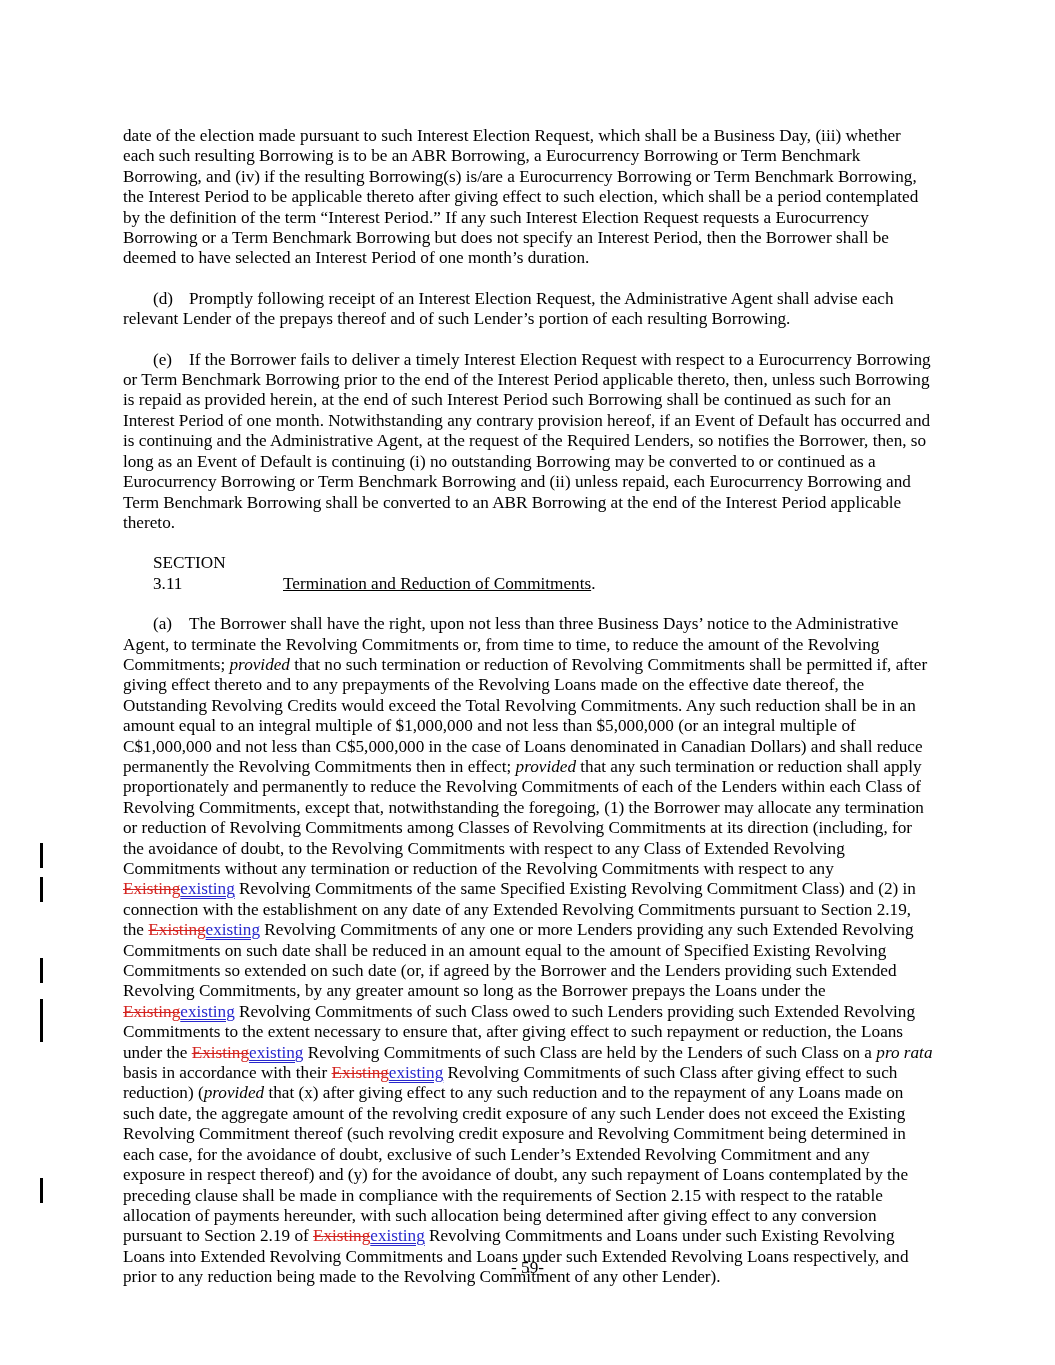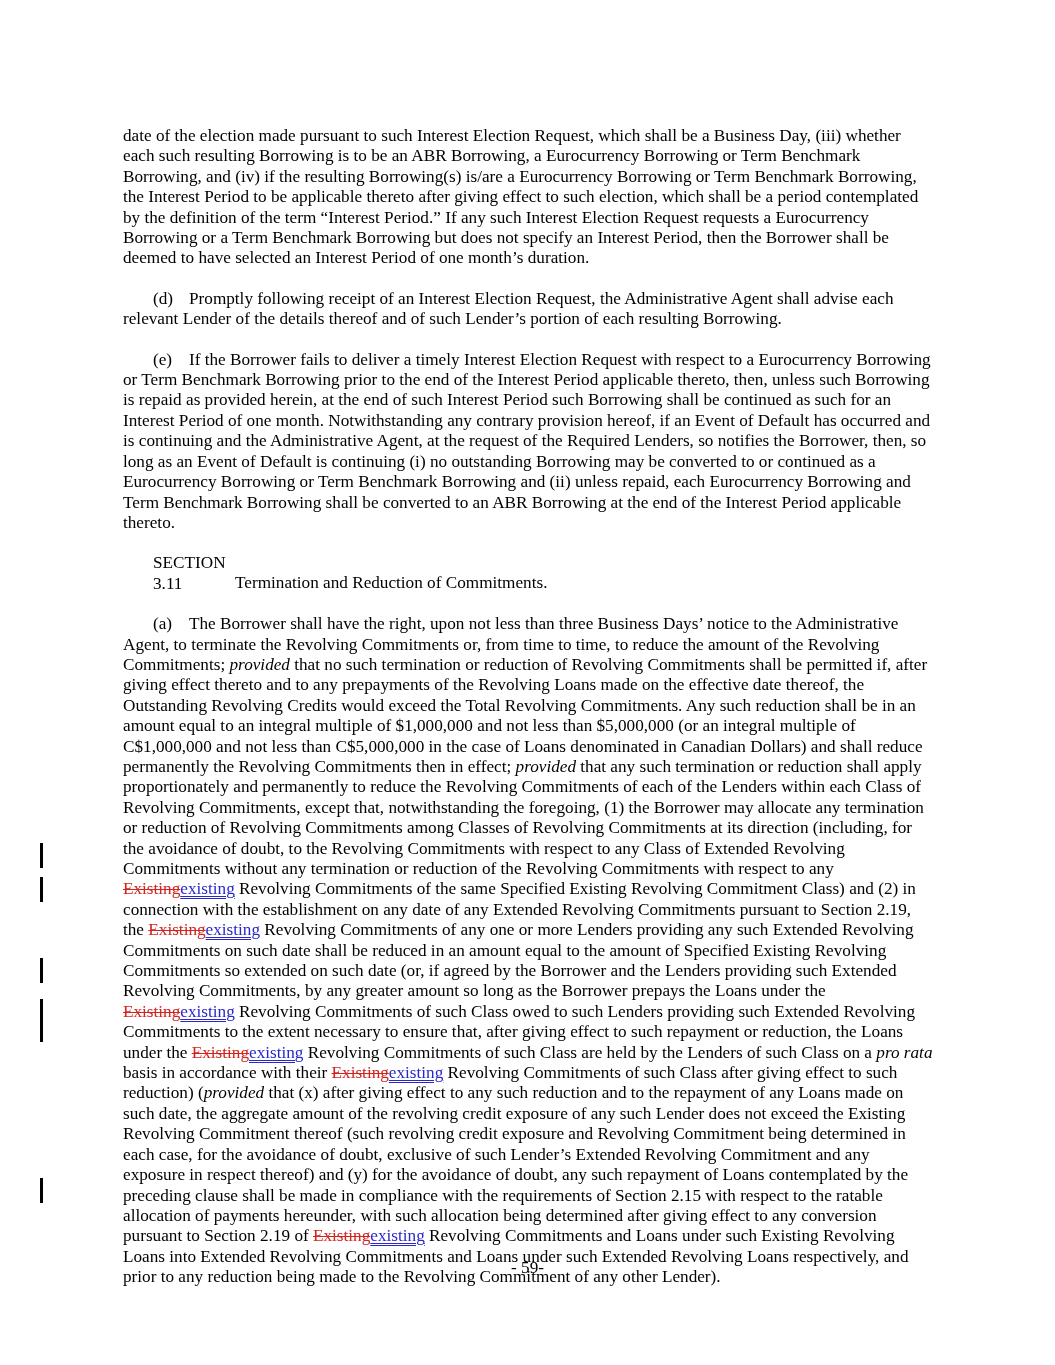--- a/index.html
+++ b/index.html
@@ -18,21 +18,21 @@
     position: absolute;
     left: 123px;
     top: 126px;
     width: 812px;
   }
   .para { margin: 0 0 20px 0; text-align: left; }
   .para.indent { text-indent: 30px; }
   .plabel { display: inline-block; text-indent: 0; width: 36px; }
   .plabel.wide { width: 82px; }
   .run-italic { font-style: italic; text-align: right; }
-  .run-underline { text-decoration-thickness: 1px; }
+  .run-underline { text-decoration: underline; text-decoration-thickness: 1px; margin-left: 48px; }
   .run-del {
     color: var(--del-color, #d42420);
     text-decoration: line-through;
     text-decoration-thickness: 1px;
   }
   .run-ins {
     color: var(--ins-color, #2827cd);
     text-decoration: underline double;
     text-decoration-thickness: 1px;
     text-underline-offset: 2px;
@@ -52,21 +52,21 @@
   }
 </style>
 </head>
 <body>
 
 <div class="page" id="page">
   <div class="content">
 
     <p class="para"><span>date of the election made pursuant to such Interest Election Request, which shall be a Business Day, (iii) whether each such resulting Borrowing is to be an ABR Borrowing, a Eurocurrency Borrowing or Term Benchmark Borrowing, and (iv) if the resulting Borrowing(s) is/are a Eurocurrency Borrowing or Term Benchmark Borrowing, the Interest Period to be applicable thereto after giving effect to such election, which shall be a period contemplated by the definition of the term “Interest Period.” If any such Interest Election Request requests a Eurocurrency Borrowing or a Term Benchmark Borrowing but does not specify an Interest Period, then the Borrower shall be deemed to have selected an Interest Period of one month’s duration.</span></p>
 
-    <p class="para indent"><span class="plabel">(d)</span><span><span>Promptly following receipt of an Interest Election Request, the Administrative Agent shall advise each relevant Lender of the details thereof and of such Lender’s portion of each resulting Borrowing.</span></span></p>
+    <p class="para indent"><span class="plabel">(d)</span><span><span>Promptly following receipt of an Interest Election Request, the Administrative Agent shall advise each relevant Lender of the prepays thereof and of such Lender’s portion of each resulting Borrowing.</span></span></p>
 
     <p class="para indent"><span class="plabel">(e)</span><span><span>If the Borrower fails to deliver a timely Interest Election Request with respect to a Eurocurrency Borrowing or Term Benchmark Borrowing prior to the end of the Interest Period applicable thereto, then, unless such Borrowing is repaid as provided herein, at the end of such Interest Period such Borrowing shall be continued as such for an Interest Period of one month. Notwithstanding any contrary provision hereof, if an Event of Default has occurred and is continuing and the Administrative Agent, at the request of the Required Lenders, so notifies the Borrower, then, so long as an Event of Default is continuing (i) no outstanding Borrowing may be converted to or continued as a Eurocurrency Borrowing or Term Benchmark Borrowing and (ii) unless repaid, each Eurocurrency Borrowing and Term Benchmark Borrowing shall be converted to an ABR Borrowing at the end of the Interest Period applicable thereto.</span></span></p>
 
     <p class="para indent"><span class="plabel wide">SECTION 3.11</span><span><span class="run-underline">Termination and Reduction of Commitments</span><span>.</span></span></p>
 
     <p class="para indent"><span class="plabel">(a)</span><span><span>The Borrower shall have the right, upon not less than three Business Days’ notice to the Administrative Agent, to terminate the Revolving Commitments or, from time to time, to reduce the amount of the Revolving Commitments; </span><span class="run-italic">provided</span><span> that no such termination or reduction of Revolving Commitments shall be permitted if, after giving effect thereto and to any prepayments of the Revolving Loans made on the effective date thereof, the Outstanding Revolving Credits would exceed the Total Revolving Commitments. Any such reduction shall be in an amount equal to an integral multiple of $1,000,000 and not less than $5,000,000 (or an integral multiple of C$1,000,000 and not less than C$5,000,000 in the case of Loans denominated in Canadian Dollars) and shall reduce permanently the Revolving Commitments then in effect; </span><span class="run-italic">provided</span><span> that any such termination or reduction shall apply proportionately and permanently to reduce the Revolving Commitments of each of the Lenders within each Class of Revolving Commitments, except that, notwithstanding the foregoing, (1) the Borrower may allocate any termination or reduction of Revolving Commitments among Classes of Revolving Commitments at its direction (including, for the avoidance of doubt, to the Revolving Commitments with respect to any Class of Extended Revolving Commitments without any termination or reduction of the Revolving Commitments with respect to any </span><span class="run-del">Existing</span><span class="run-ins">existing</span><span> Revolving Commitments of the same Specified Existing Revolving Commitment Class) and (2) in connection with the establishment on any date of any Extended Revolving Commitments pursuant to Section 2.19, the </span><span class="run-del">Existing</span><span class="run-ins">existing</span><span> Revolving Commitments of any one or more Lenders providing any such Extended Revolving Commitments on such date shall be reduced in an amount equal to the amount of Specified Existing Revolving Commitments so extended on such date (or, if agreed by the Borrower and the Lenders providing such Extended Revolving Commitments, by any greater amount so long as the Borrower prepays the Loans under the </span><span class="run-del">Existing</span><span class="run-ins">existing</span><span> Revolving Commitments of such Class owed to such Lenders providing such Extended Revolving Commitments to the extent necessary to ensure that, after giving effect to such repayment or reduction, the Loans under the </span><span class="run-del">Existing</span><span class="run-ins">existing</span><span> Revolving Commitments of such Class are held by the Lenders of such Class on a </span><span class="run-italic">pro rata</span><span> basis in accordance with their </span><span class="run-del">Existing</span><span class="run-ins">existing</span><span> Revolving Commitments of such Class after giving effect to such reduction) (</span><span class="run-italic">provided</span><span> that (x) after giving effect to any such reduction and to the repayment of any Loans made on such date, the aggregate amount of the revolving credit exposure of any such Lender does not exceed the Existing Revolving Commitment thereof (such revolving credit exposure and Revolving Commitment being determined in each case, for the avoidance of doubt, exclusive of such Lender’s Extended Revolving Commitment and any exposure in respect thereof) and (y) for the avoidance of doubt, any such repayment of Loans contemplated by the preceding clause shall be made in compliance with the requirements of Section 2.15 with respect to the ratable allocation of payments hereunder, with such allocation being determined after giving effect to any conversion pursuant to Section 2.19 of </span><span class="run-del">Existing</span><span class="run-ins">existing</span><span> Revolving Commitments and Loans under such Existing Revolving Loans into Extended Revolving Commitments and Loans under such Extended Revolving Loans respectively, and prior to any reduction being made to the Revolving Commitment of any other Lender).</span></span></p>
 
   </div>
 
   <div class="page-number">- 59-</div>

